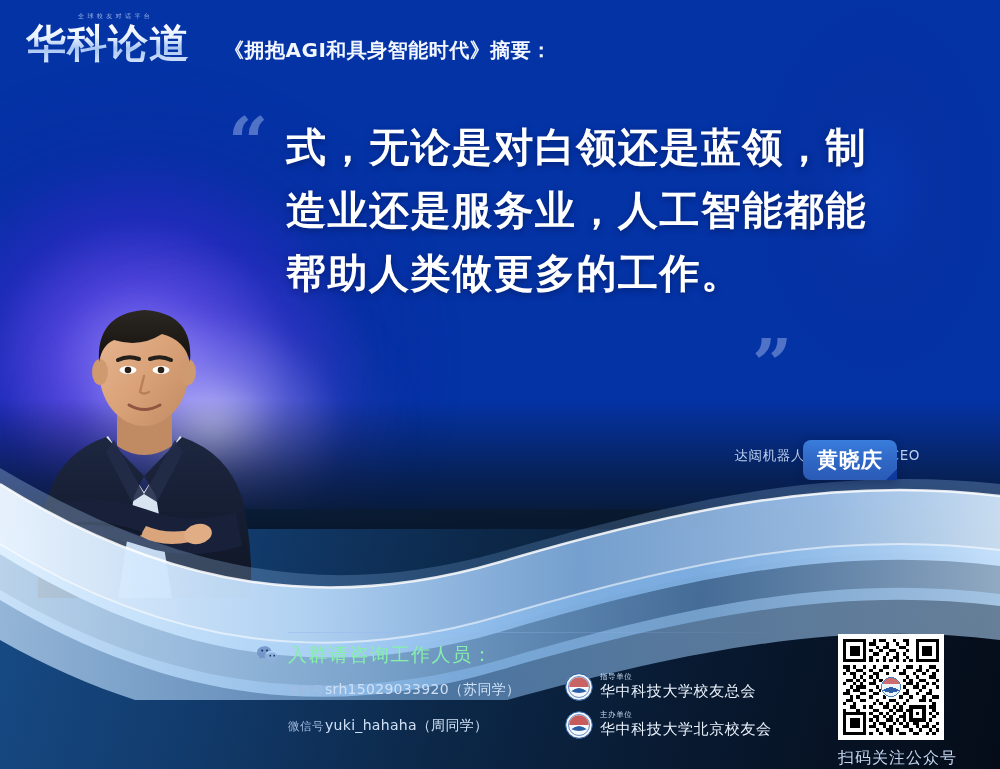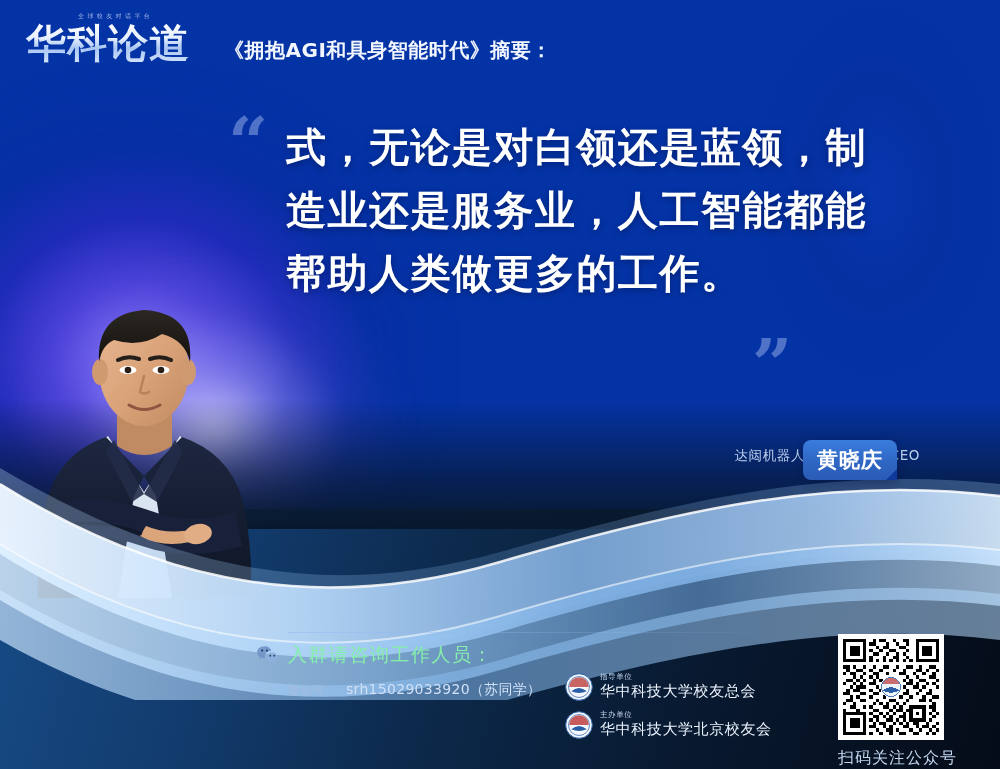--- a/index.html
+++ b/index.html
@@ -171,21 +171,21 @@
     position:absolute;left:288px;top:642px;z-index:26;
     font-size:19px;line-height:24px;color:#86efac;letter-spacing:1.5px;
     font-family:"DejaVu Sans","Liberation Sans",sans-serif;white-space:nowrap;
   }
   .wx-row{
     position:absolute;left:288px;z-index:26;
     font-size:13px;line-height:18px;color:#b9ccea;
     font-family:"DejaVu Sans","Liberation Sans",sans-serif;white-space:nowrap;
   }
   .wx-row .lbl{font-size:11.5px;color:#a6bcdf;letter-spacing:.5px;}
-  .wx-row .val{font-size:14px;color:#cfe0f7;letter-spacing:.3px;margin-left:22px;}
+  .wx-row .val{font-size:14px;color:#cfe0f7;letter-spacing:.3px;margin-left:1px;}
   .wx-row-1{top:680px;}
   .wx-row-2{top:716px;}
 
   .org{
     position:absolute;z-index:26;display:flex;align-items:center;
     font-family:"DejaVu Sans","Liberation Sans",sans-serif;
   }
   .org-1{left:565px;top:672px;}
   .org-2{left:565px;top:710px;}
   .org-seal{width:28px;height:28px;flex:0 0 28px;margin-right:7px;}
@@ -348,20 +348,23 @@
     <circle cx="11" cy="5.6" r="1" fill="#16325c"></circle>
     <path d="M16.2 7.2c-3.4 0-6.1 2.2-6.1 4.9 0 2.7 2.7 4.9 6.1 4.9.8 0 1.5-.1 2.2-.3l2 1-.5-1.7c1.3-.9 2.1-2.2 2.1-3.6 0-2.7-2.6-4.9-5.8-5.2z" fill="#8fb0dd" opacity=".9"></path>
     <circle cx="14.3" cy="10.7" r=".85" fill="#16325c"></circle>
     <circle cx="18.2" cy="10.7" r=".85" fill="#16325c"></circle>
   </svg>
 
   <div class="footer-head">入群请咨询工作人员：</div>
 
   <div class="wx-row wx-row-1">
     <span class="lbl">微信号</span><span class="val">srh15029033920（苏同学）</span>
+  </div>
+  <div class="wx-row wx-row-2">
+    <span class="lbl">微信号</span><span class="val">yuki_hahaha（周同学）</span>
   </div>
 
   <div class="org org-1">
     <svg class="org-seal" viewBox="0 0 40 40" xmlns="http://www.w3.org/2000/svg">
       <circle cx="20" cy="20" r="19" fill="#f4f7fc"></circle>
       <circle cx="20" cy="20" r="19" fill="none" stroke="#2a5fa8" stroke-width="1.4"></circle>
       <circle cx="20" cy="20" r="15" fill="none" stroke="#2a5fa8" stroke-width="1"></circle>
       <path d="M6 20a14 14 0 0 1 28 0z" fill="#b33" opacity=".75"></path>
       <path d="M9 26 Q20 17 31 26 Q20 31 9 26 Z" fill="#2a5fa8"></path>
       <path d="M12 23 Q20 18 28 23" stroke="#fff" stroke-width="1.4" fill="none"></path>

